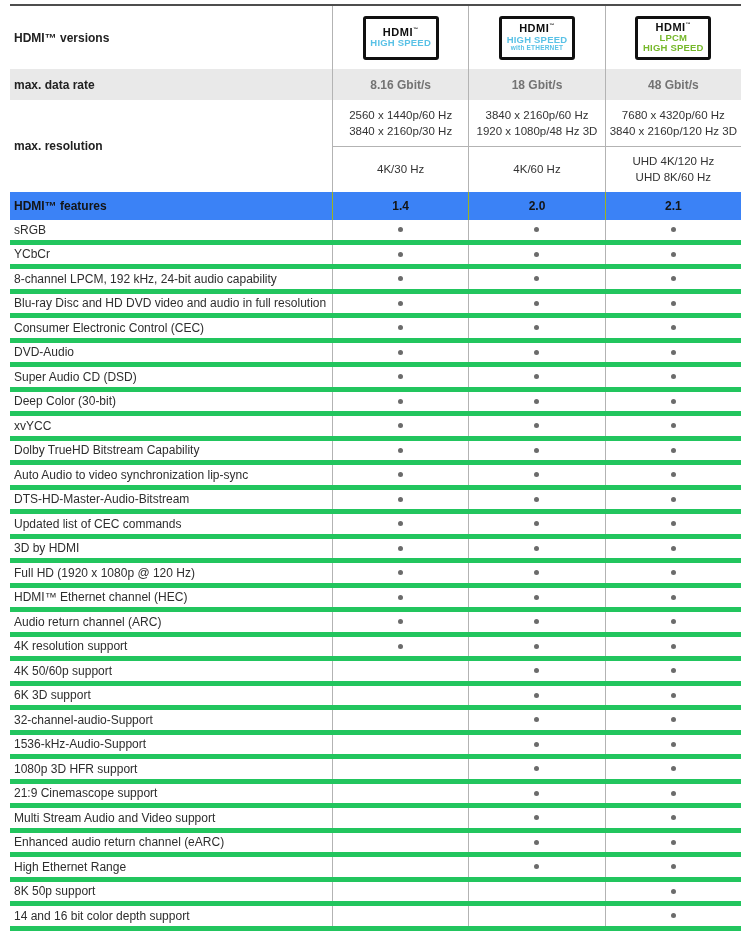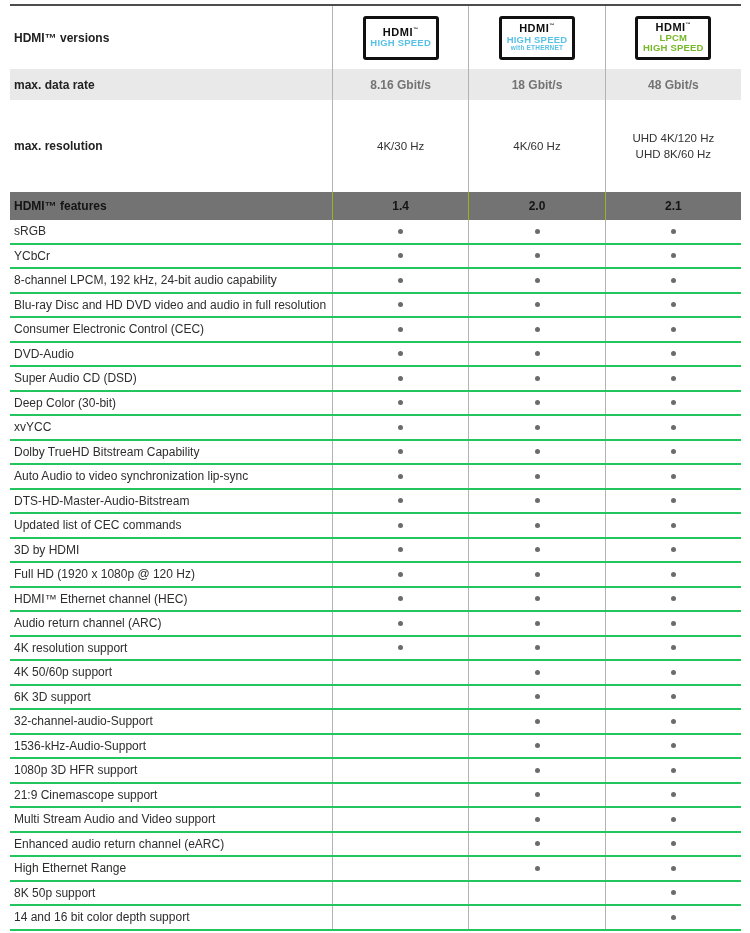--- a/index.html
+++ b/index.html
@@ -19,25 +19,25 @@
   
   .row-datarate{height:31px;background:#e9e9e9;}
   .row-datarate .vcell{font-size:12px;font-weight:bold;color:#737373;}
   
   .row-resolution{height:92px;}
   .res-right{flex:1 1 0;display:flex;flex-direction:column;}
   .res-sub{flex:1 1 0;display:flex;}
   .res-sub + .res-sub{border-top:1px solid #b3b3b3;}
   .res-sub .vcell{font-size:11.5px;line-height:16px;color:#333;}
   
-  .row-feathead{height:28px;background:#737373;}
+  .row-feathead{height:28px;background:#3b82f6;}
   .row-feathead .labelcell{font-weight:bold;color:#141414;}
   .row-feathead .vcell{font-size:12px;font-weight:bold;color:#141414;border-left-color:#9db31e;}
   
-  .frow{display:flex;height:24.5px;border-bottom:2px solid #22c55e;box-sizing:border-box;justify-content:flex-end;}
+  .frow{display:flex;height:24.5px;border-bottom:5px solid #22c55e;box-sizing:border-box;}
   .flabel{flex:0 0 322px;display:flex;align-items:center;padding-left:4px;box-sizing:border-box;font-size:12px;color:#2e2e2e;}
   .fcell{flex:1 1 0;border-left:1px solid #b3b3b3;display:flex;align-items:center;justify-content:center;box-sizing:border-box;}
   .dot{width:5px;height:5px;border-radius:50%;background:#6b6b6b;display:block;}
 </style>
 </head>
 <body>
 
 <div class="table">
 
   <div class="row row-versions">
@@ -72,20 +72,34 @@
     <div class="vcell">8.16 Gbit/s</div>
     <div class="vcell">18 Gbit/s</div>
     <div class="vcell">48 Gbit/s</div>
   </div>
 
   <div class="row row-resolution">
     <div class="labelcell bold">max. resolution</div>
     <div class="res-right">
       <div class="res-sub">
         <div class="vcell">
+          <span class="ln">2560 x 1440p/60 Hz</span>
+          <span class="ln">3840 x 2160p/30 Hz</span>
+        </div>
+        <div class="vcell">
+          <span class="ln">3840 x 2160p/60 Hz</span>
+          <span class="ln">1920 x 1080p/48 Hz 3D</span>
+        </div>
+        <div class="vcell">
+          <span class="ln">7680 x 4320p/60 Hz</span>
+          <span class="ln">3840 x 2160p/120 Hz 3D</span>
+        </div>
+      </div>
+      <div class="res-sub">
+        <div class="vcell">
           <span class="ln">4K/30 Hz</span>
 
         </div>
         <div class="vcell">
           <span class="ln">4K/60 Hz</span>
 
         </div>
         <div class="vcell">
           <span class="ln">UHD 4K/120 Hz</span>
           <span class="ln">UHD 8K/60 Hz</span>

